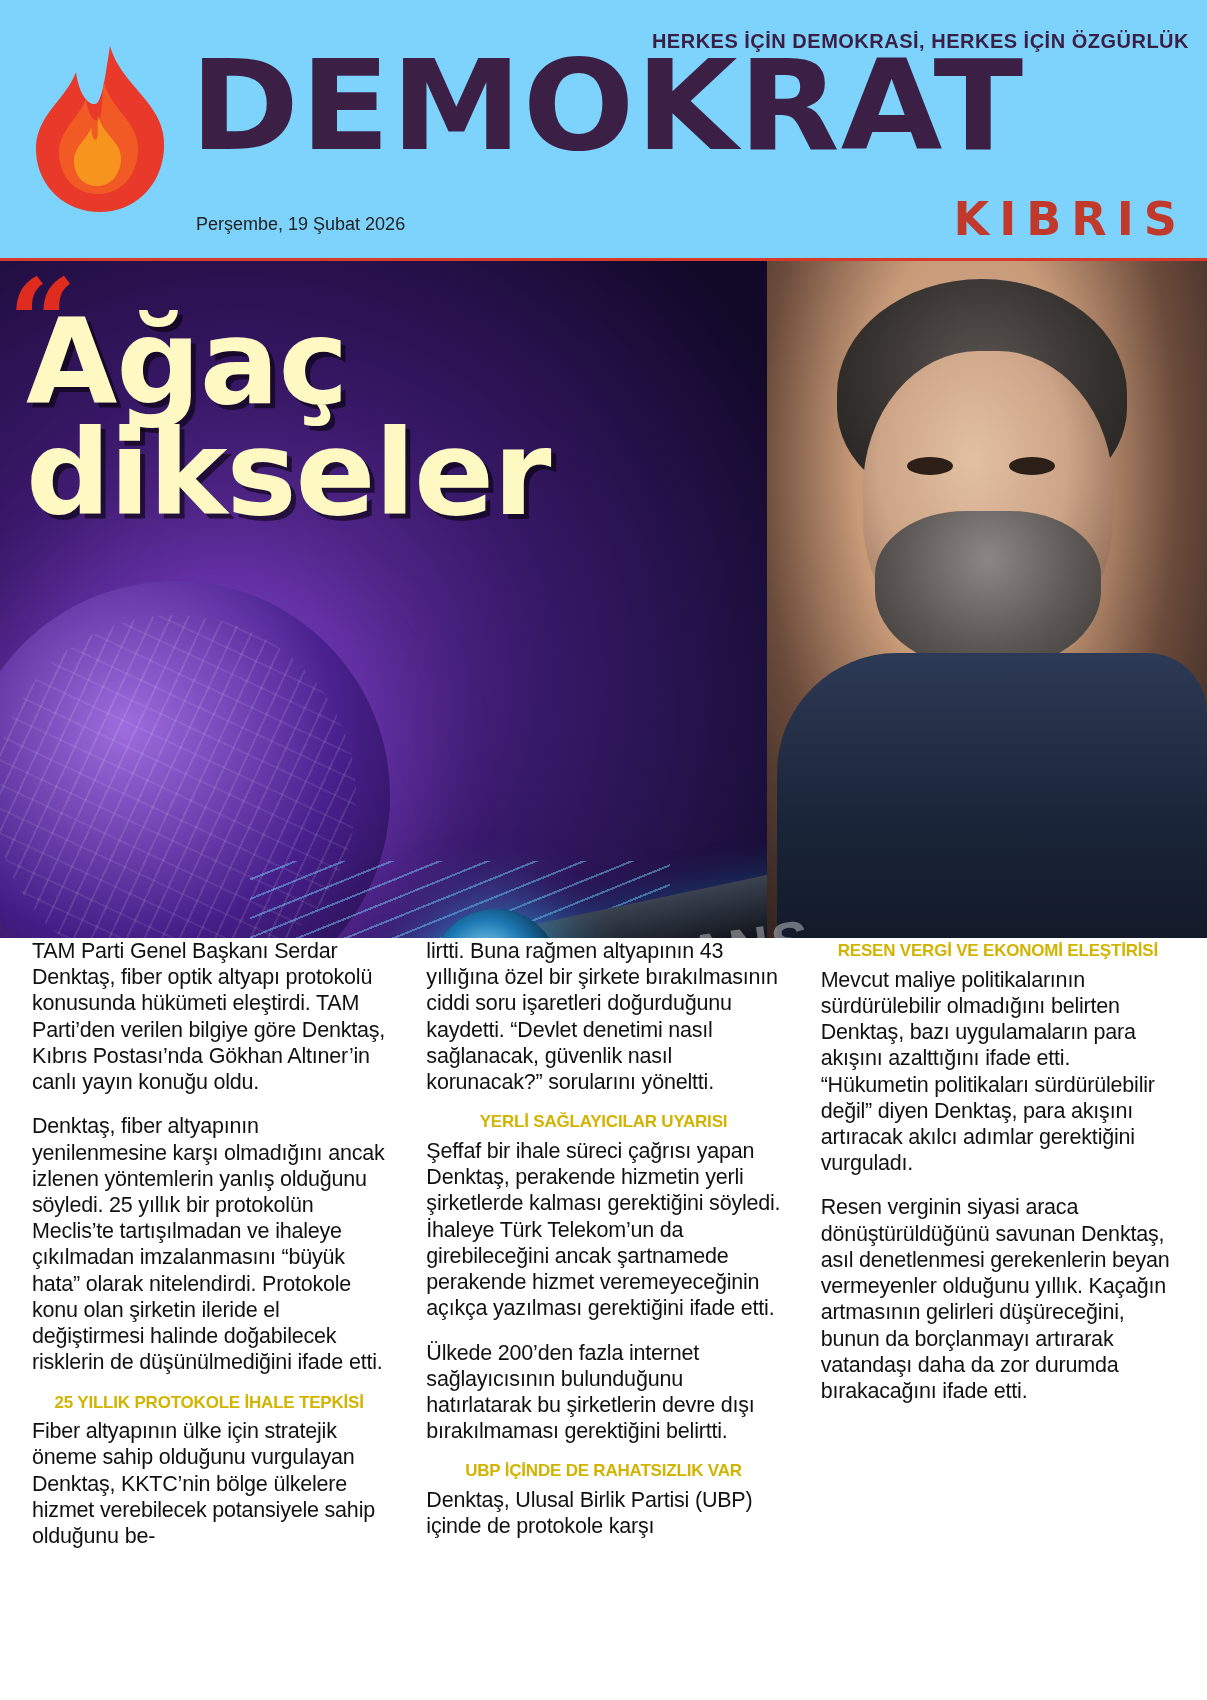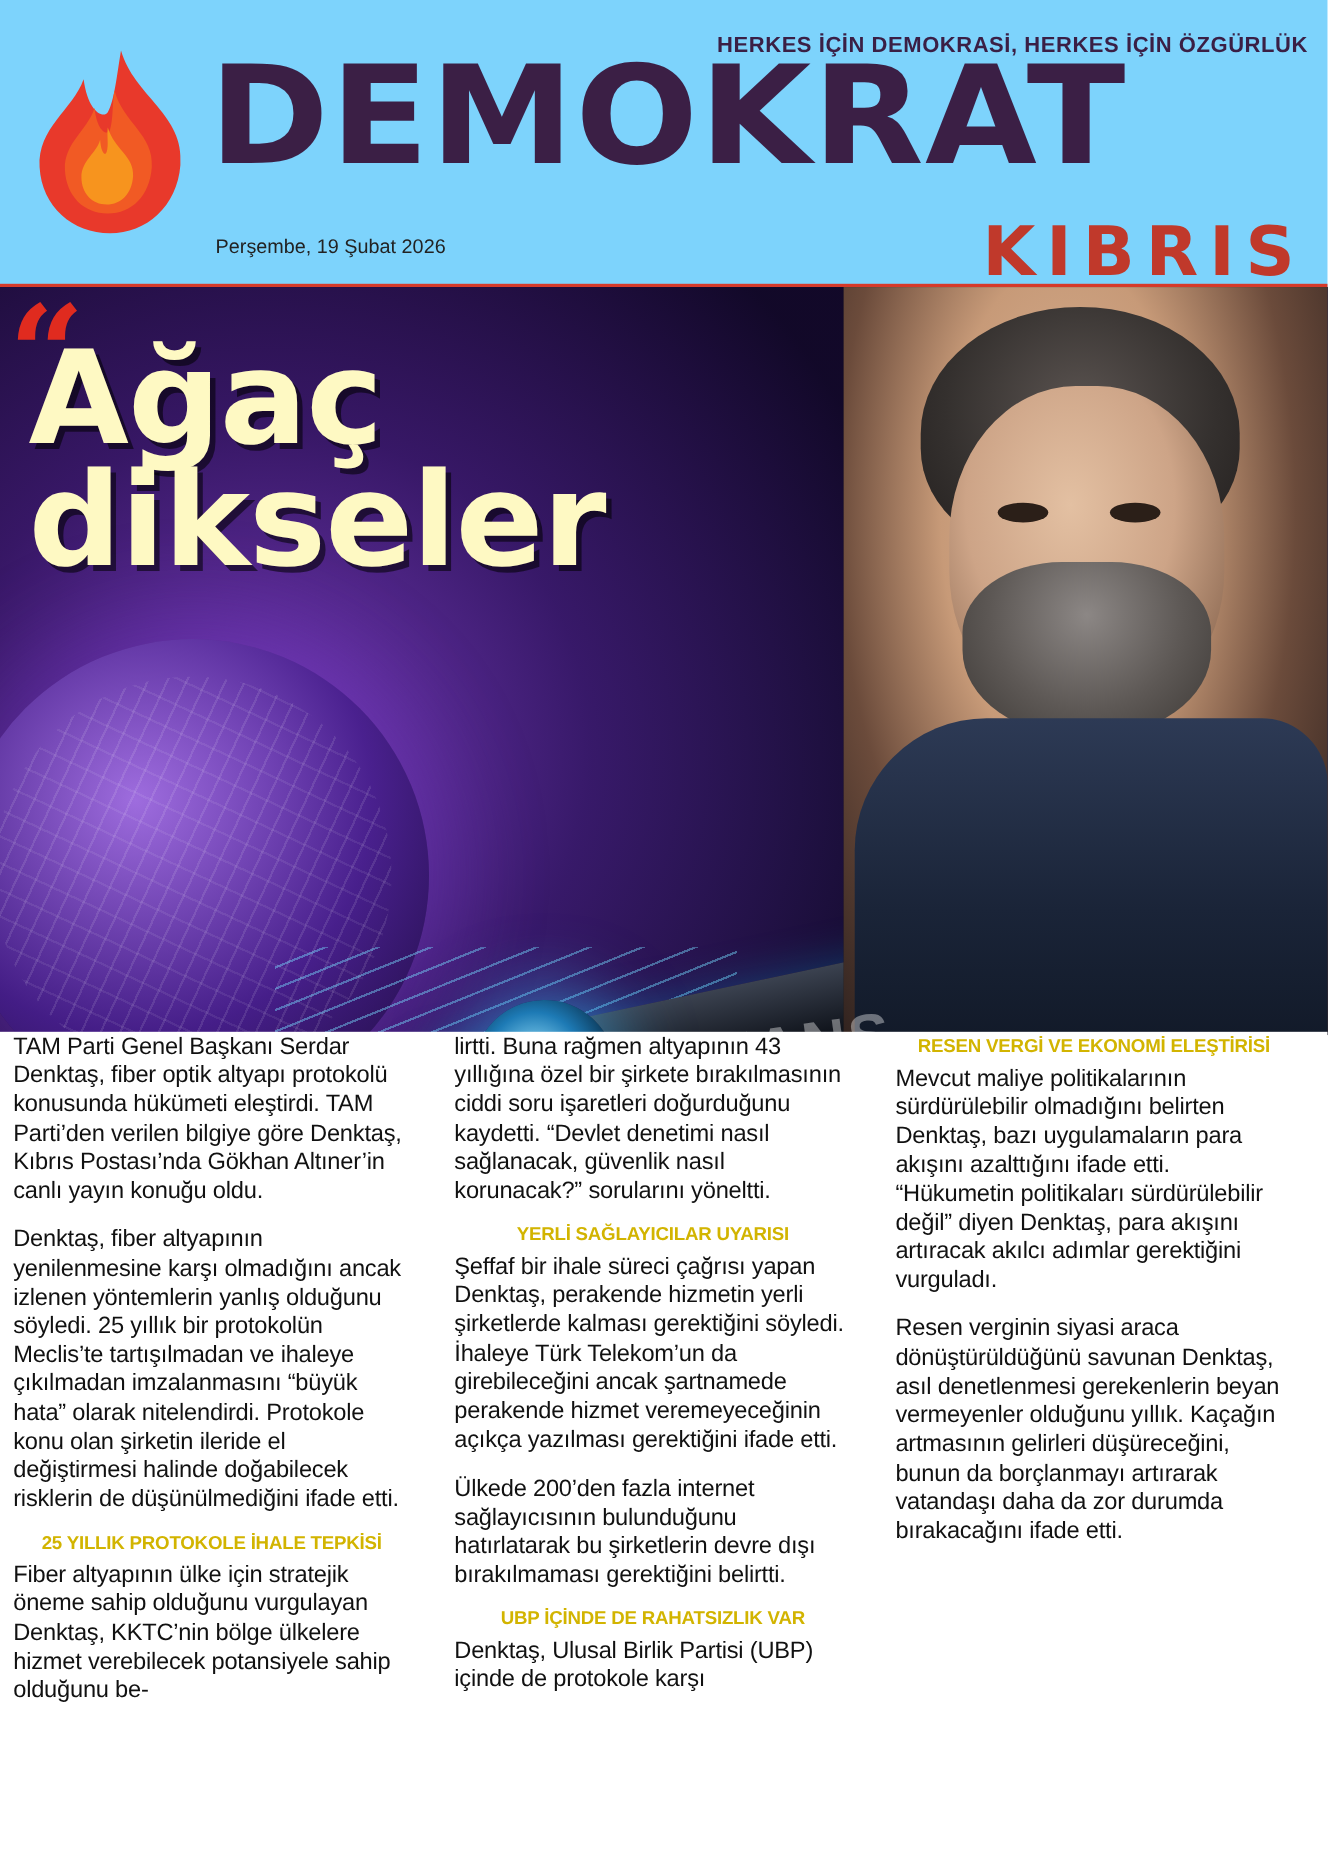--- a/index.html
+++ b/index.html
@@ -50,21 +50,21 @@
     letter-spacing: 1px;
     color: #3b1f45;
     font-family: "DejaVu Sans", sans-serif;
     transform: scaleX(1.06);
     transform-origin: left top;
   }
   .kibris {
     position: absolute;
     right: 20px;
     top: 192px;
-    font-size: 62px;
+    font-size: 46px;
     font-weight: 800;
     letter-spacing: 10px;
     color: #c0392b;
     font-family: "DejaVu Sans", sans-serif;
   }
   .issue-date {
     position: absolute;
     left: 196px;
     top: 214px;
     font-size: 18px;
@@ -228,21 +228,21 @@
 
   
   .columns {
     position: absolute;
     left: 0;
     top: 938px;
     width: 1207px;
     height: 762px;
     display: flex;
     gap: 40px;
-    padding: 0 12px;
+    padding: 0 32px;
     box-sizing: border-box;
     background: #fff;
   }
   .col {
     width: 361px;
     font-size: 21.5px;
     line-height: 1.22;
     color: #111;
     letter-spacing: -0.2px;
   }

